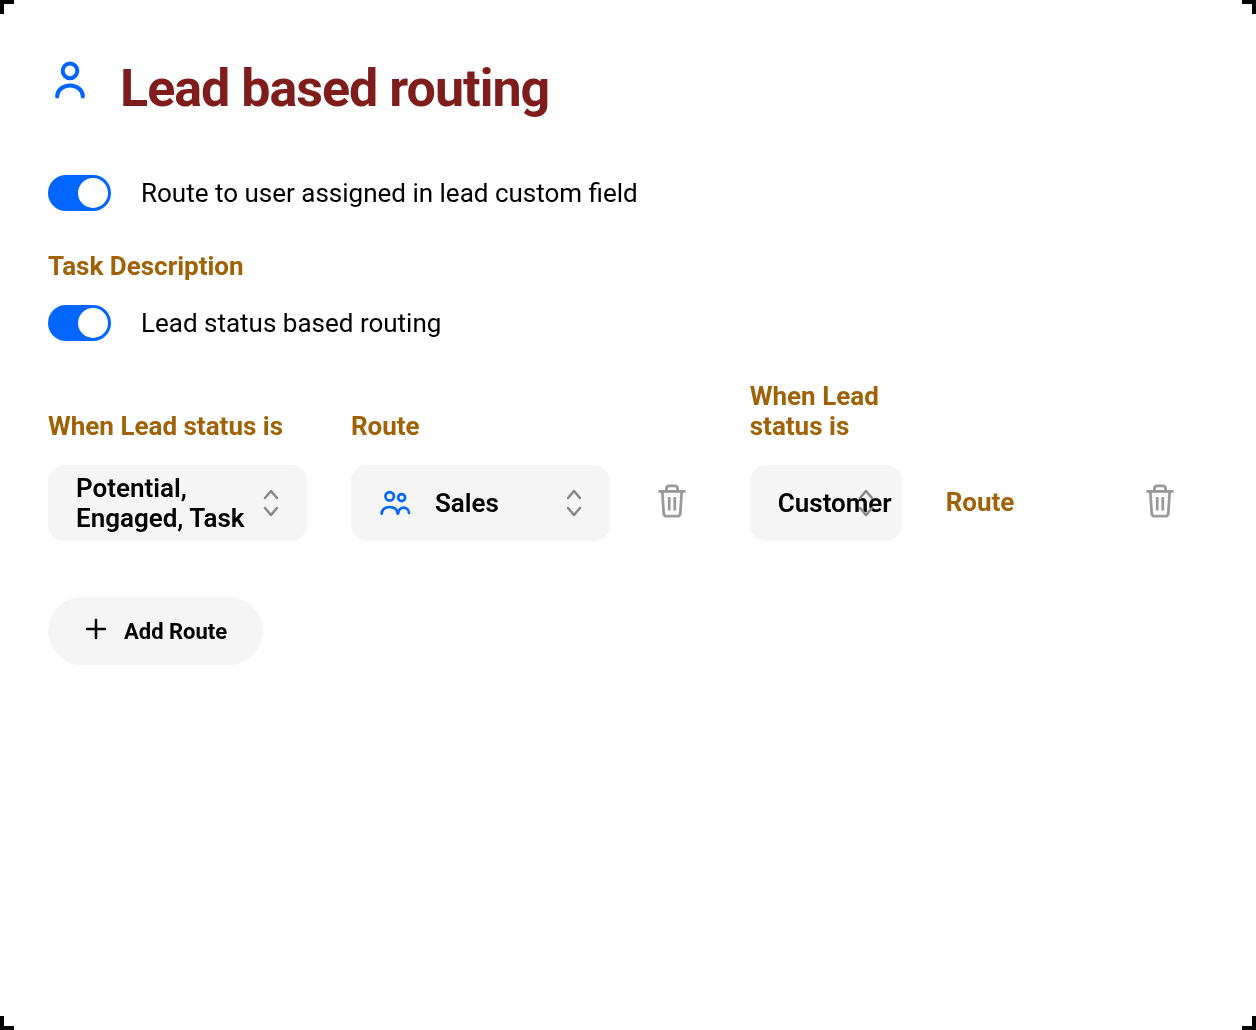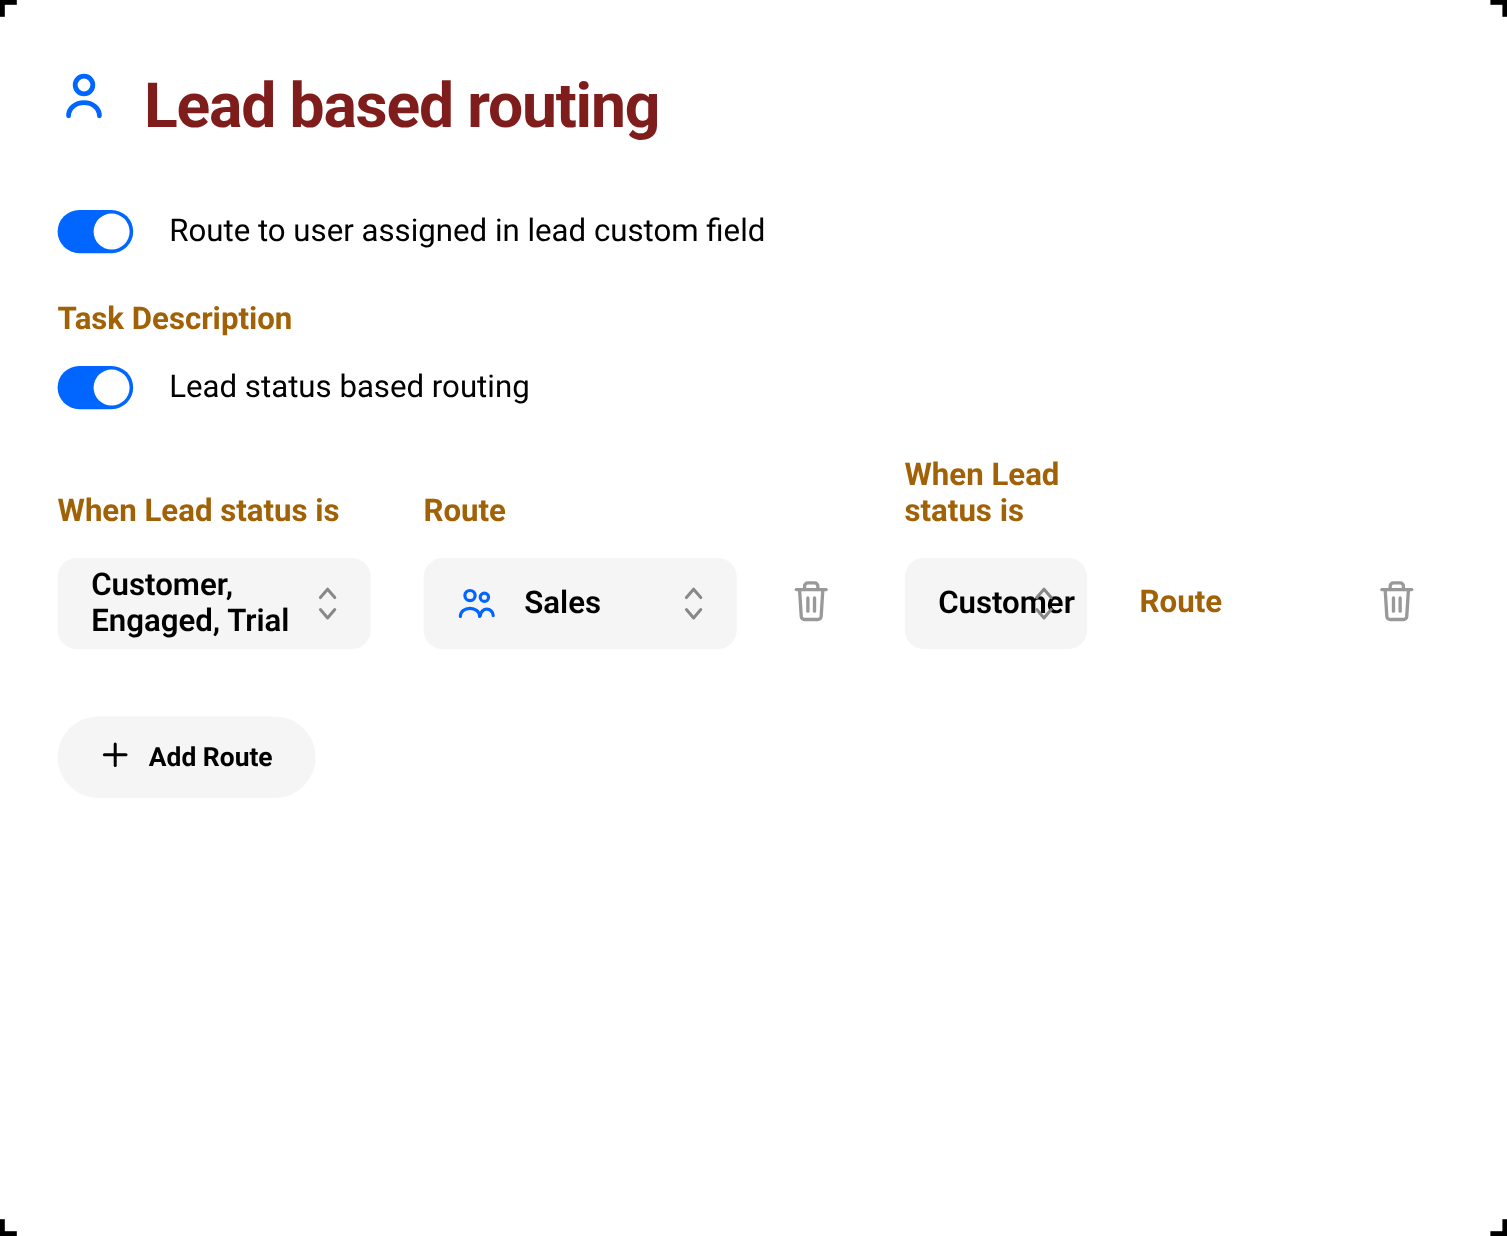--- a/index.html
+++ b/index.html
@@ -230,21 +230,21 @@
     <span class="toggle-label">Lead status based routing</span>
   </div>
 
   
   <div class="routes-container">
 
     <div class="route-row">
       <div class="route-col">
         <div class="field-label">When Lead status is</div>
         <div class="dropdown">
-          <span class="dropdown-text">Customer, Engaged, Trial</span>
+          <span class="dropdown-text">Potential, Engaged, Task</span>
           <span class="chevrons">
             <svg viewBox="0 0 24 32" fill="none" stroke="#888" stroke-width="2.5" stroke-linecap="round" stroke-linejoin="round">
               <path d="M6 11 L12 4 L18 11"></path>
               <path d="M6 21 L12 28 L18 21"></path>
             </svg>
           </span>
         </div>
       </div>
       <div class="route-col">
         <div class="field-label">Route</div>

